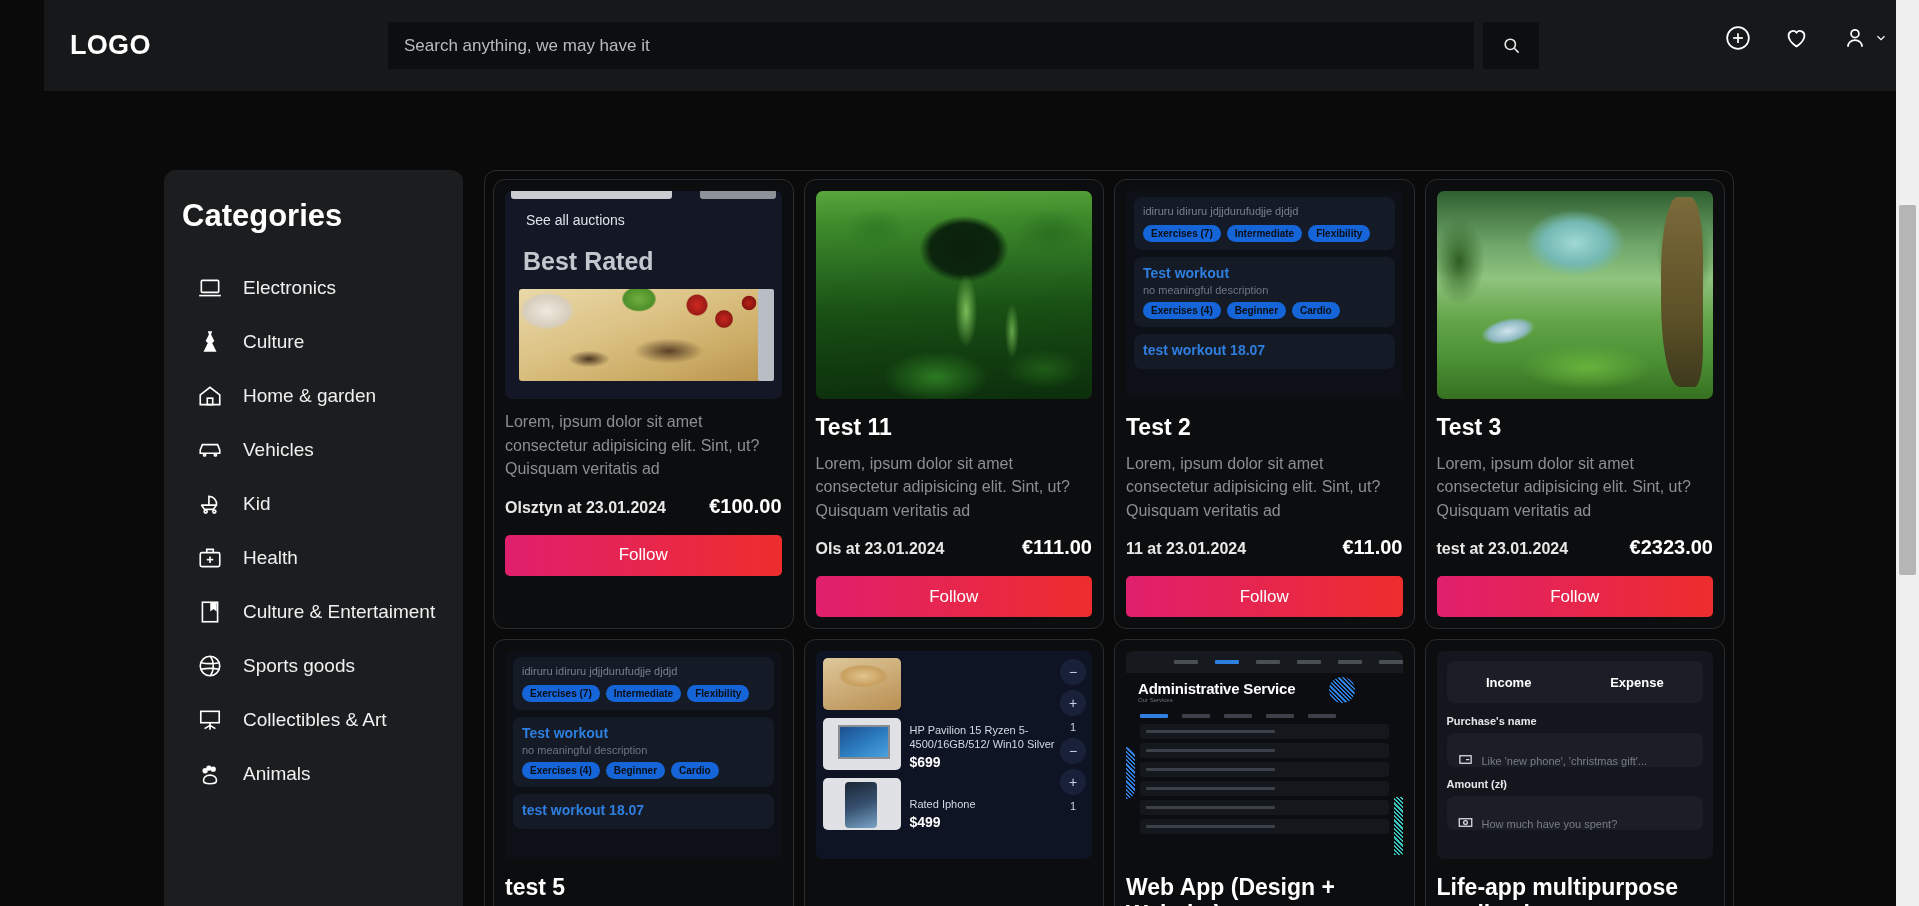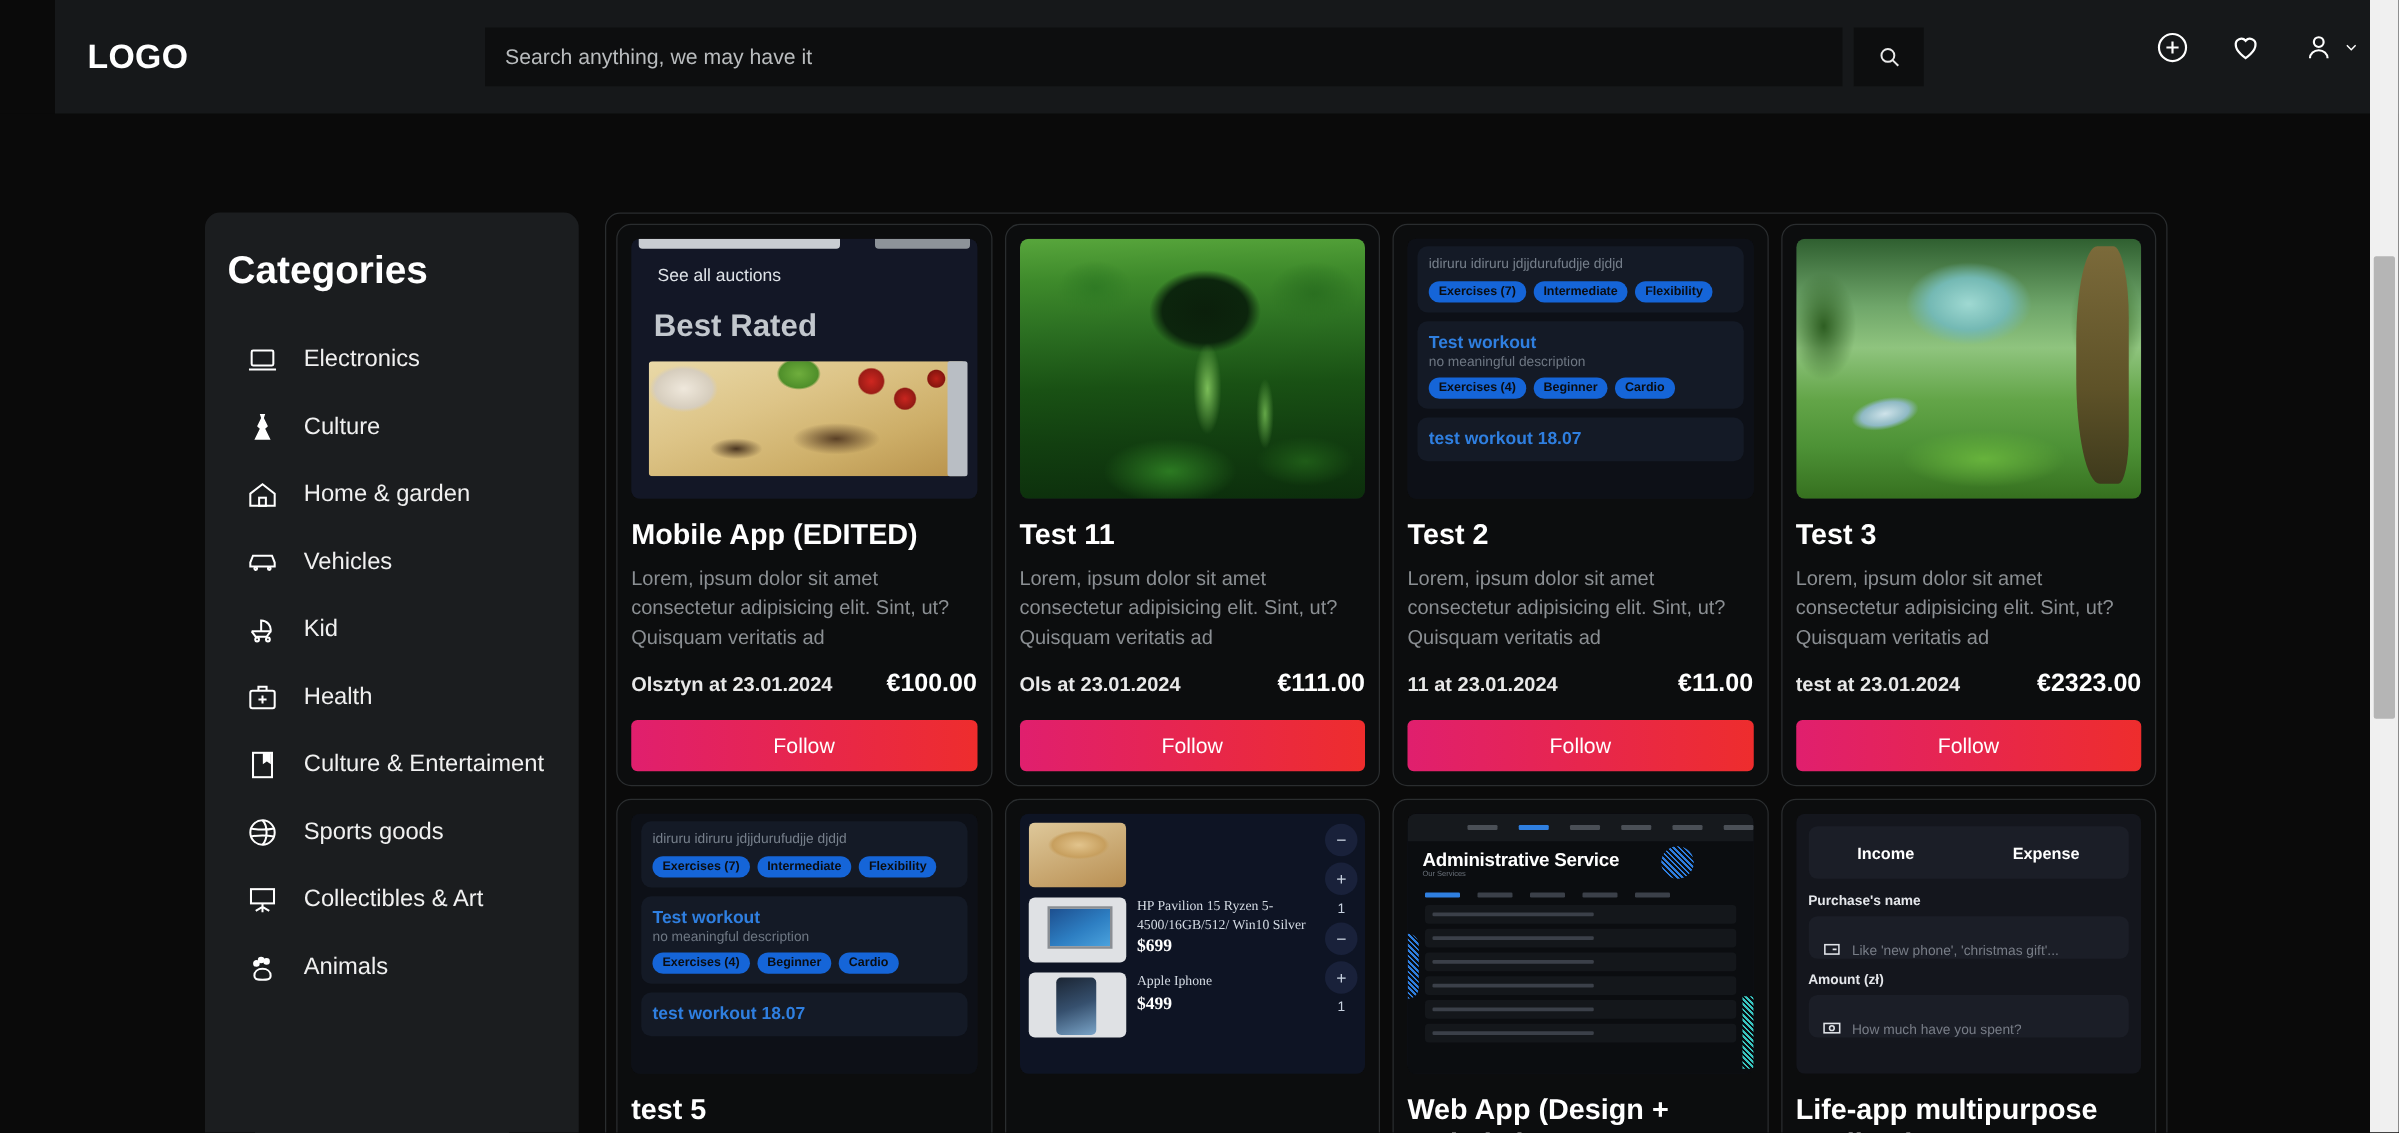--- a/index.html
+++ b/index.html
@@ -198,21 +198,21 @@
     transform: rotate(-12deg);
   }
   .t-forest .trunk {
     position: absolute; right: 10px; top: 6px; width: 42px; height: 190px;
     background: linear-gradient(180deg, #7b6a3a 0%, #5e5228 60%, #3e3a1c 100%);
     border-radius: 40% 30% 20% 45%;
   }
 
   
   .t-shop { width: 100%; height: 100%; background: #0e1424; padding: 7px; position: relative; overflow: hidden; }
-  .s-row { display: flex; gap: 9px; margin-bottom: 8px; align-items: flex-start; font-family: Liberation Serif, serif; }
+  .s-row { display: flex; gap: 9px; margin-bottom: 8px; align-items: flex-end; }
   .s-img { width: 78px; height: 52px; border-radius: 5px; flex: 0 0 78px; }
   .s-img.pizza2 {
     background:
       radial-gradient(ellipse 30px 14px at 40px 18px, #e2c48d 0%, #c79f5e 70%, transparent 82%),
       linear-gradient(160deg, #dec89a 0%, #b98f52 100%);
   }
   .s-img.laptop {
     background: #dfe1e4;
     position: relative;
   }
@@ -456,21 +456,20 @@
             <div class="topbar">
                 <div class="tb1"></div>
                 <div class="tb2"></div>
               </div>
             <div class="seeall">See all auctions</div>
             <div class="best">Best Rated</div>
             <div class="pizza"></div>
             <div class="sidebit"></div>
           </div>
         </div>
-        <div class="card-title">Mobile App (EDITED)</div>
         <div class="card-desc">Lorem, ipsum dolor sit amet consectetur adipisicing elit. Sint, ut? Quisquam veritatis ad</div>
         <div class="card-meta">
           <span class="card-place">Olsztyn at 23.01.2024</span>
           <span class="card-price">€100.00</span>
         </div>
         <button class="follow-btn">Follow</button>
       </article>
 
       <article class="card">
         <div class="thumb">
@@ -573,21 +572,21 @@
             <div class="s-row">
               <div class="s-img laptop"></div>
               <div class="s-txt">
                 <div class="s-name">HP Pavilion 15 Ryzen 5-4500/16GB/512/ Win10 Silver</div>
                 <div class="s-price">$699</div>
               </div>
             </div>
             <div class="s-row">
               <div class="s-img phone"></div>
               <div class="s-txt">
-                <div class="s-name">Apple Iphone</div>
+                <div class="s-name">Rated Iphone</div>
                 <div class="s-price">$499</div>
               </div>
             </div>
             <div class="s-ctl">
               <div class="s-btn">−</div>
               <div class="s-btn">+</div>
               <div class="s-qty">1</div>
               <div class="s-btn">−</div>
               <div class="s-btn">+</div>
               <div class="s-qty">1</div>

